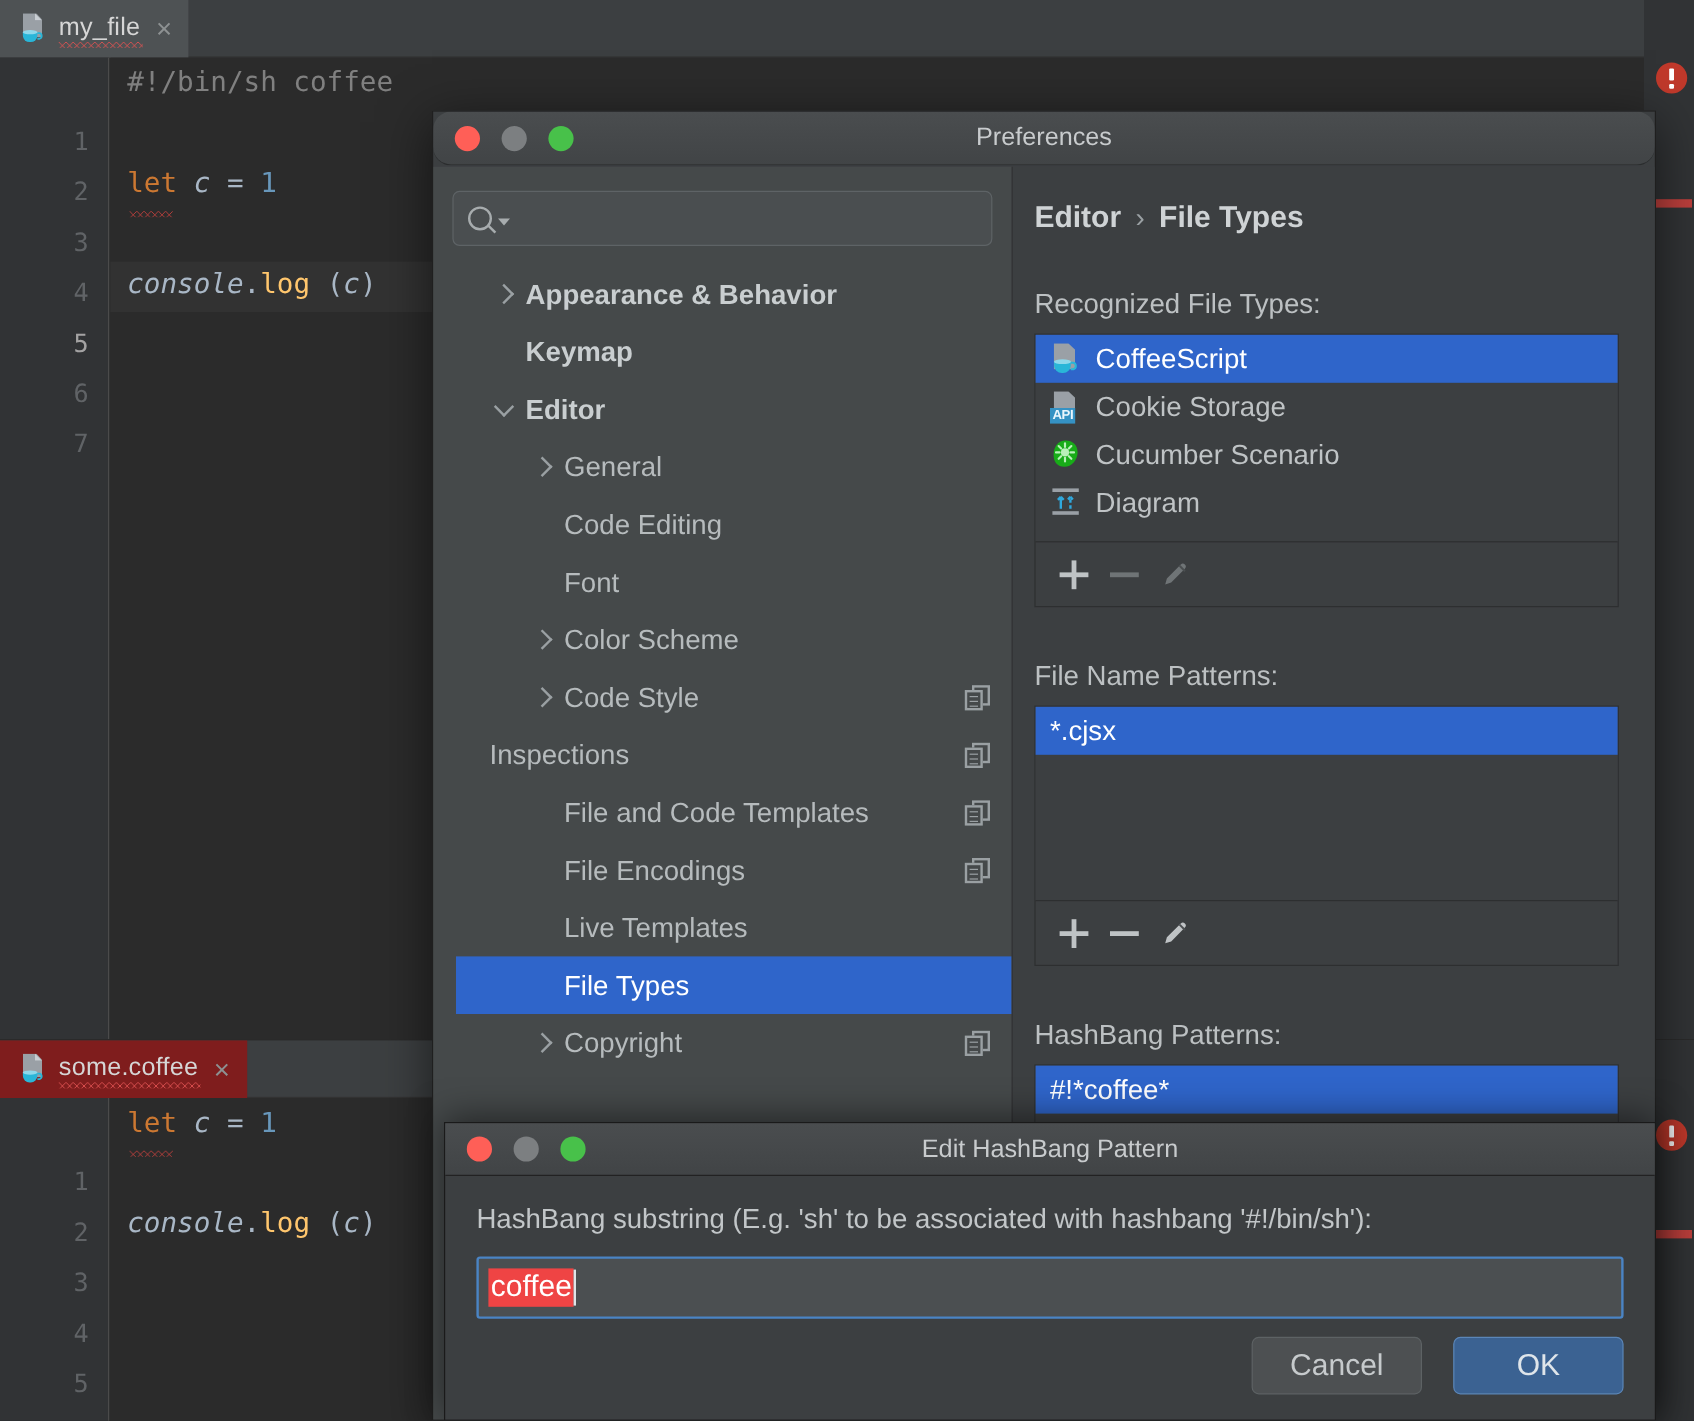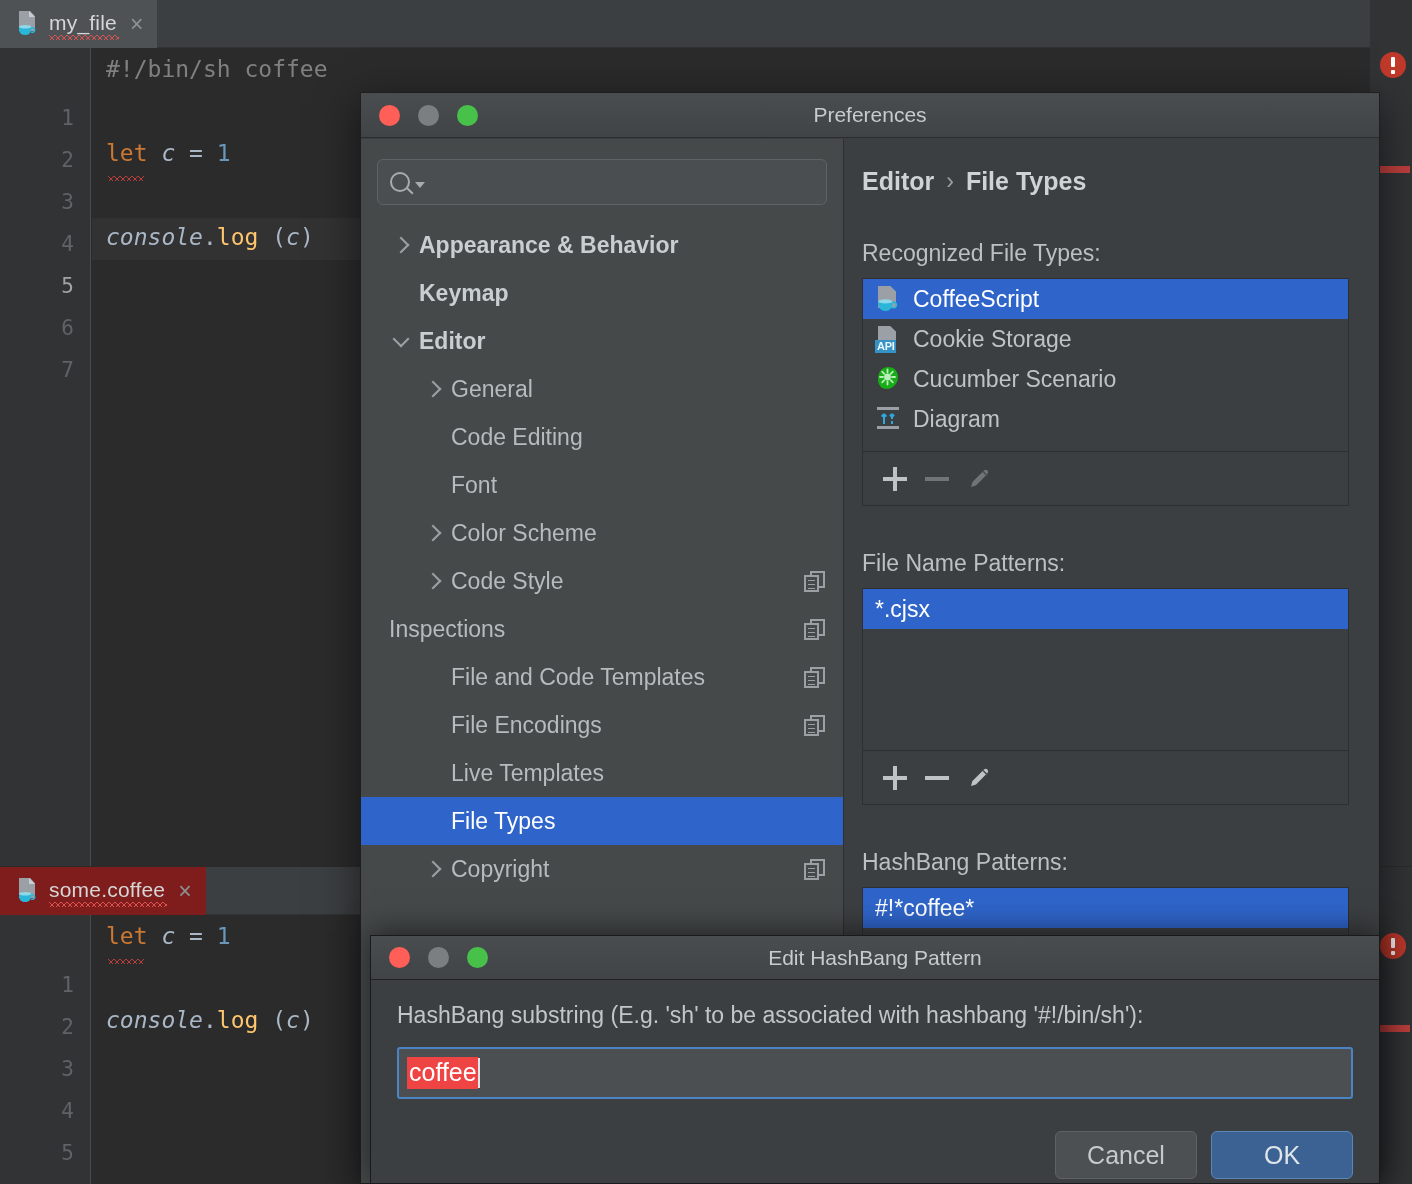--- a/index.html
+++ b/index.html
@@ -106,21 +106,21 @@
   
   .prefs {
     position: absolute; left: 360px; top: 92px; width: 1020px; height: 1092px;
     background: #3c3f41; border: 1px solid #1f1f1f;
     box-shadow: 0 10px 40px rgba(0,0,0,.55);
     overflow: hidden;
   }
   .titlebar {
     height: 45px; background: linear-gradient(180deg,#4a4d4f 0%, #414446 100%);
     border-bottom: 1px solid #2a2c2d; position: relative;
-    display: flex; align-items: center;
+    display: flex; align-items: center; border-radius: 15px;
   }
   .traffic { position: absolute; left: 18px; top: 12px; display: flex; gap: 18px; }
   .light { width: 21px; height: 21px; border-radius: 50%; }
   .light.red { background: #ff5f57; }
   .light.yellow { background: #7c7f81; }
   .light.green { background: #48c14a; }
   .title-txt { width: 100%; text-align: center; font-size: 21px; color: #c8cbcd; }
 
   .prefs-body { position: absolute; left: 0; top: 46px; right: 0; bottom: 0; display: flex; }
   .prefs-left {
@@ -138,21 +138,21 @@
     right: -3px; bottom: -5px; transform: rotate(-45deg);
   }
   .caret-dn {
     width: 0; height: 0; border-left: 5px solid transparent; border-right: 5px solid transparent;
     border-top: 6px solid #a7acae; margin-left: 3px; margin-top: 6px;
   }
 
   .tree { margin-top: 16px; }
   .tree-row {
     height: 48px; display: flex; align-items: center; padding-right: 18px;
-    position: relative; color: #b6bbbd; font-size: 23px;
+    position: relative; color: #b6bbbd; font-size: 23px; margin-left: 19px;
   }
   .tree-row.sel { background: #2f65ca; color: #ffffff; }
   .tree-row .chev {
     width: 22px; height: 22px; flex: 0 0 22px; position: relative; margin-right: 6px;
   }
   .chev.right::before, .chev.down::before {
     content: ""; position: absolute; width: 10px; height: 10px;
     border-right: 2.4px solid #9aa0a3; border-bottom: 2.4px solid #9aa0a3;
     left: 4px; top: 5px;
   }
@@ -226,21 +226,21 @@
   .hb-prompt { font-size: 23px; color: #c2c6c8; }
   .hb-input {
     margin-top: 18px; height: 52px; background: #4b4f51; border: 2px solid #4a84c4;
     border-radius: 3px; display: flex; align-items: center; padding-left: 8px;
   }
   .hb-val {
     background: #ef4444; color: #fff; font-size: 25px; padding: 1px 1px 2px 2px;
     font-family: "Liberation Sans", sans-serif;
   }
   .caret-bar { width: 2px; height: 30px; background: #dfe4e8; margin-left: 0px; }
-  .hb-btns { position: absolute; right: 26px; bottom: 4px; display: flex; gap: 14px; }
+  .hb-btns { position: absolute; right: 26px; bottom: 21px; display: flex; gap: 26px; }
   .btn {
     min-width: 142px; height: 48px; border-radius: 6px; font-size: 25px;
     display: flex; align-items: center; justify-content: center;
   }
   .btn.cancel { background: #4d5052; border: 1px solid #5d6264; color: #c6cacc; }
   .btn.ok { background: #3b6292; border: 1px solid #5b86b8; color: #dfe5ea; }
 </style>
 </head>
 <body>
 

